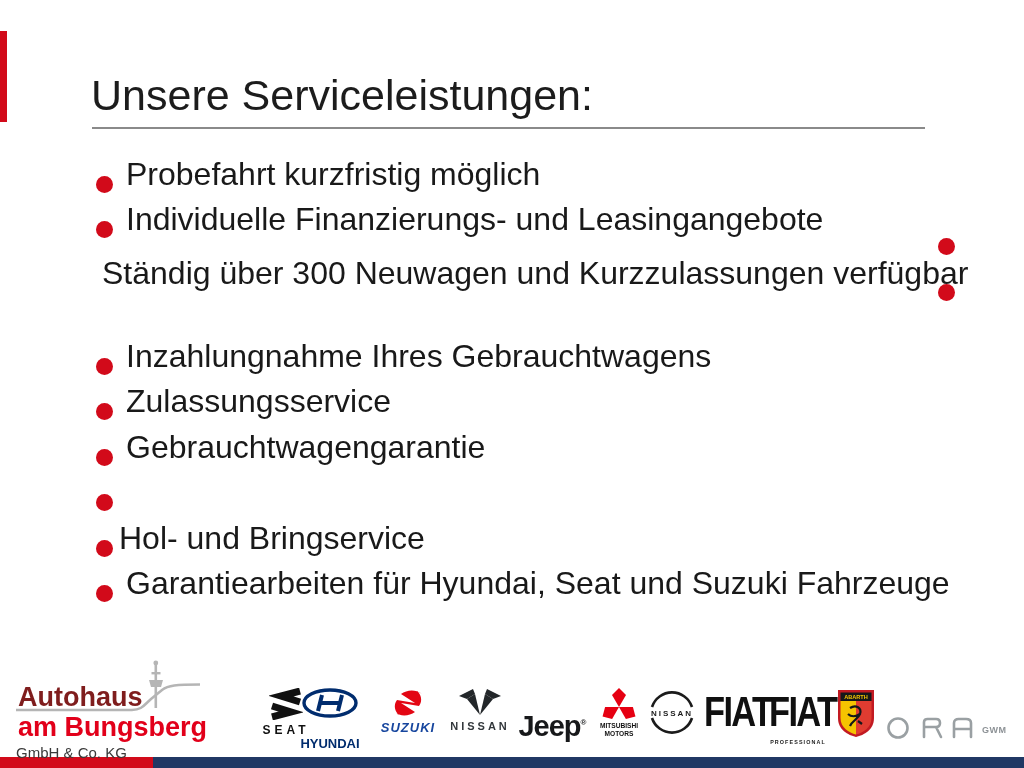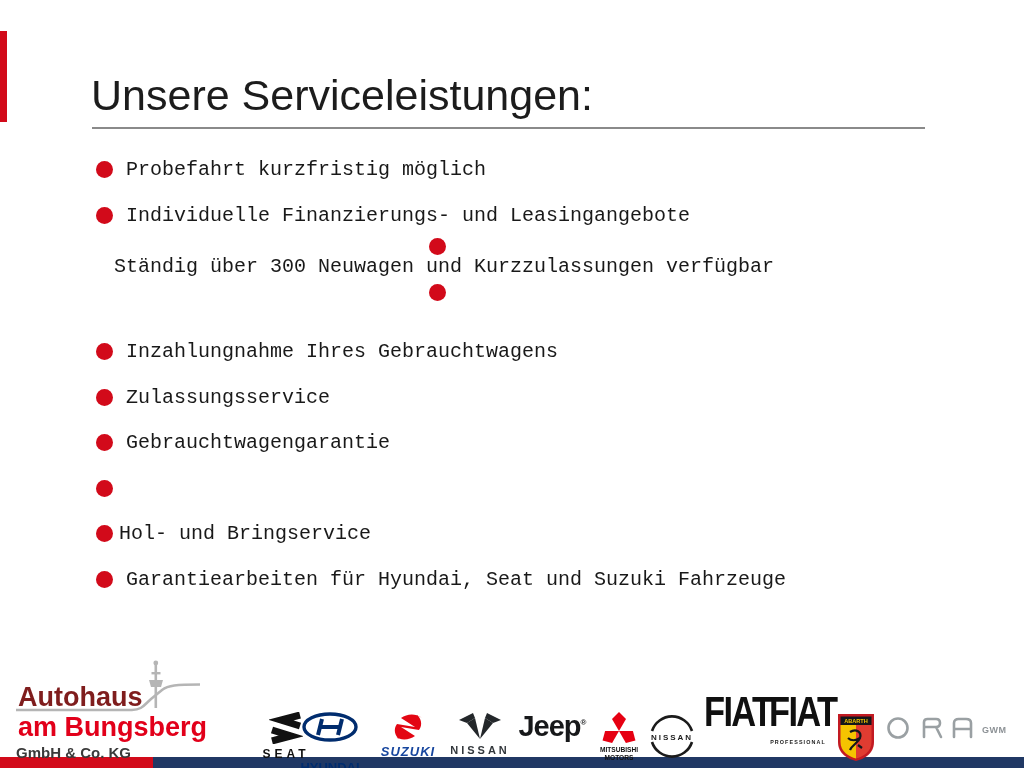--- a/index.html
+++ b/index.html
@@ -11,35 +11,35 @@
   #left-accent-bar { left:0; top:31px; width:7px; height:91px; background:#d20a1a; }
   #bottom-bar-red  { left:0; top:757px; width:153px; height:11px; background:#d20a1a; }
   #bottom-bar-blue { left:153px; top:757px; width:871px; height:11px; background:#203864; }
 
   
   #page-title { left:91px; top:71px; font-size:43px; color:#1c1c1c; letter-spacing:0; }
   #title-rule { left:92px; top:127px; width:833px; height:2px; background:#8a8a8a; }
 
   
   #service-list { left:96px; top:147px; list-style:none; }
-  #service-list li { display:flex; align-items:center; height:45.5px;
-                     font-size:20px; color:#191919; white-space:nowrap;font-family:Liberation Mono, monospace; }
+  #service-list li { display:flex; align-items:flex-end; height:45.5px;
+                     font-size:32px; color:#191919; white-space:nowrap; }
   #service-list .dot { width:17px; height:17px; border-radius:50%;
                        background:#d20a1a; margin-right:13px; flex:0 0 auto; }
   #service-list li:nth-child(3), #service-list li:nth-child(4) { padding-left:6px;flex-direction:column; }
   #service-list li:nth-child(9) .dot { margin-right:6px; }
 
   
   #company-logo { left:10px; top:658px; width:215px; height:106px; }
   #company-logo .l1 { left:8px; top:24px; font-size:27px; font-weight:800; color:#7f1d1d; }
   #company-logo .l2 { left:8px; top:54px; font-size:27px; font-weight:800; color:#e2001a; }
-  #company-logo .l3 { left:6px; top:86px; font-size:15px; font-weight:700; color:#3a3a3a; }
-
-  
-  .brand { position:absolute; top:712px; text-align:center; }
+  #company-logo .l3 { left:6px; top:86px; font-size:15px; font-weight:400; color:#3a3a3a; }
+
+  
+  .brand { position:absolute; top:688px; text-align:center; }
   .brand .wordmark { display:block; }
 
   #brand-seat { left:228px; width:60px;margin-left:28px; }
   #brand-seat .wordmark { margin-top:3px; font-size:12px; font-weight:700;
                           letter-spacing:4px; color:#111; }
   #brand-hyundai { left:294px; width:72px; }
   #brand-hyundai .wordmark { margin-top:18px; font-size:13px; font-weight:800; color:#002c6e; }
   #brand-suzuki { left:376px; width:64px; }
   #brand-suzuki .wordmark { margin-top:2px; font-size:13px; font-weight:800;
                             font-style:italic; letter-spacing:1px; color:#17469e; }

